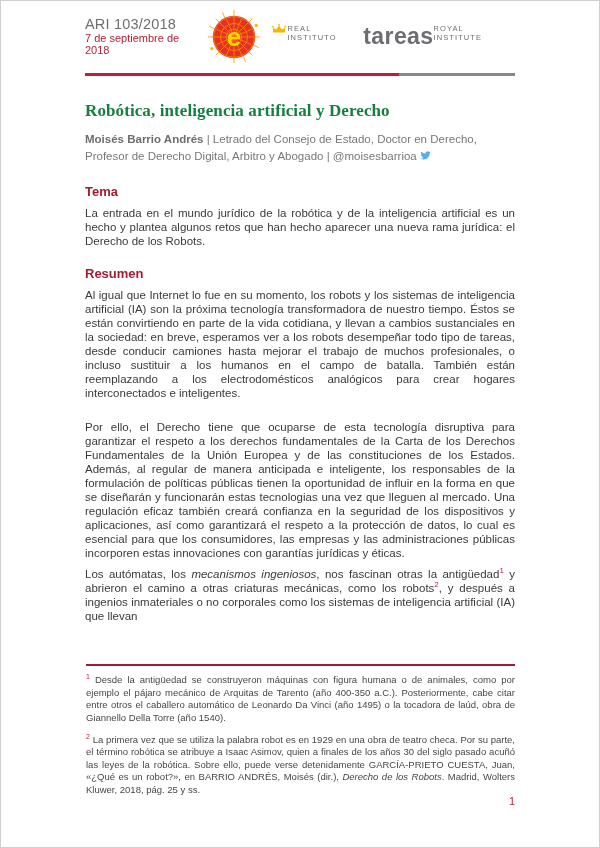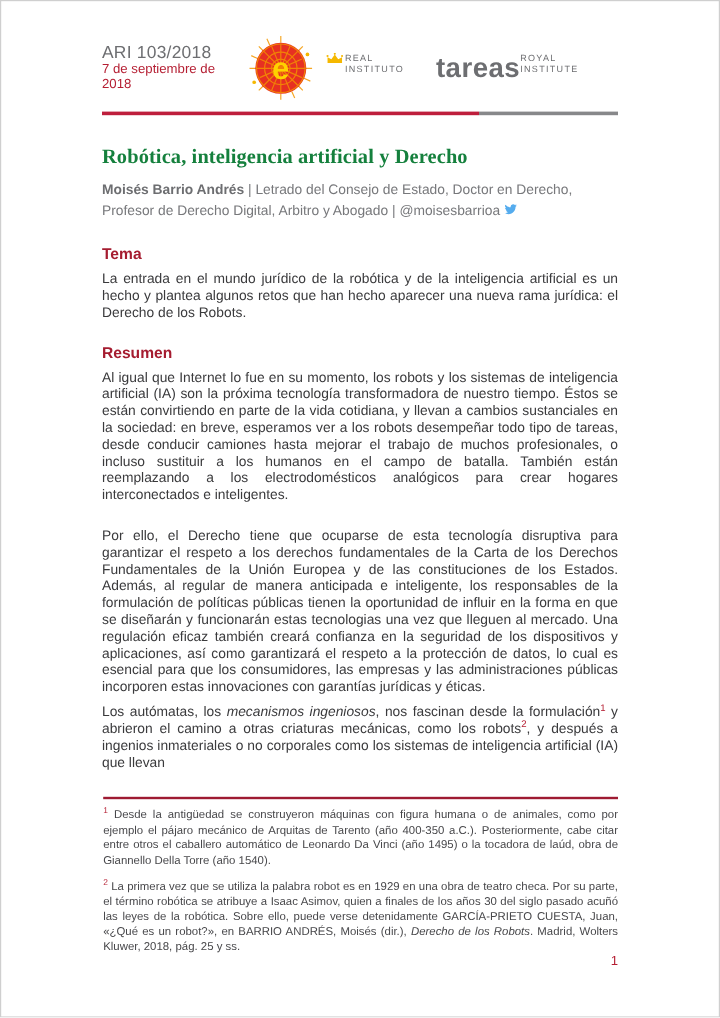--- a/index.html
+++ b/index.html
@@ -4,21 +4,21 @@
 <style>
   html,body { margin:0; padding:0; background:#ffffff; }
   .page {
     position:relative; width:600px; height:848px; box-sizing:border-box;
     background:#ffffff; border:1px solid #cfcfcf; overflow:hidden;
     font-family:"Liberation Sans", sans-serif;
   }
   .content { margin:0 84px; }
 
   
-  .header { display:flex; justify-content:space-between; align-items:flex-start; padding-top:35px; }
+  .header { display:flex; justify-content:space-between; align-items:flex-start; padding-top:15px; }
   .doc-id { font-size:14.5px; color:#6d6e71; letter-spacing:.2px; }
   .doc-date { font-size:11px; color:#b51f33; margin-top:0; }
   .logo { display:flex; align-items:center; gap:7px; margin-top:-8px; }
   .logo-text { display:flex; flex-direction:row; }
   .crown { margin:0 0 1px 2px; line-height:0; }
   .inst-small { font-size:7.5px; color:#6d6e71; letter-spacing:1.1px; }
   .brand { font-size:23px; font-weight:bold; color:#6d6e71; line-height:1; letter-spacing:.4px; margin:1px 0; }
 
   .rule { height:3px; margin-top:9px;
     background:linear-gradient(to right,#be1e3c 0,#be1e3c 73%,#87888a 73%,#87888a 100%); }
@@ -117,21 +117,21 @@
             <path fill="#55acee" d="M23.4 4.8c-.8.4-1.7.6-2.6.8.9-.6 1.6-1.5 2-2.5-.9.5-1.9.9-2.9 1.1A4.6 4.6 0 0 0 12 7.2c0 .4 0 .7.1 1A13 13 0 0 1 2.6 3.4a4.6 4.6 0 0 0 1.4 6.1c-.7 0-1.5-.2-2.1-.6v.1c0 2.2 1.6 4.1 3.7 4.5-.4.1-.8.2-1.2.2-.3 0-.6 0-.9-.1.6 1.8 2.3 3.2 4.3 3.2a9.2 9.2 0 0 1-5.7 2l-1.1-.1a13 13 0 0 0 7 2.1c8.4 0 13-7 13-13v-.6c.9-.6 1.7-1.4 2.4-2.3z"></path>
           </svg></span></div>
 
     <h2 class="section-heading" style="margin-top:20px;">Tema</h2>
     <p class="body"><span>La entrada en el mundo jurídico de la robótica y de la inteligencia artificial es un hecho y plantea algunos retos que han hecho aparecer una nueva rama jurídica: el Derecho de los Robots.</span></p>
 
     <h2 class="section-heading">Resumen</h2>
     <p class="body"><span>Al igual que Internet lo fue en su momento, los robots y los sistemas de inteligencia artificial (IA) son la próxima tecnología transformadora de nuestro tiempo. Éstos se están convirtiendo en parte de la vida cotidiana, y llevan a cambios sustanciales en la sociedad: en breve, esperamos ver a los robots desempeñar todo tipo de tareas, desde conducir camiones hasta mejorar el trabajo de muchos profesionales, o incluso sustituir a los humanos en el campo de batalla. También están reemplazando a los electrodomésticos analógicos para crear hogares interconectados e inteligentes.</span></p>
     <p class="body follow"><span>Por ello, el Derecho tiene que ocuparse de esta tecnología disruptiva para garantizar el respeto a los derechos fundamentales de la Carta de los Derechos Fundamentales de la Unión Europea y de las constituciones de los Estados. Además, al regular de manera anticipada e inteligente, los responsables de la formulación de políticas públicas tienen la oportunidad de influir en la forma en que se diseñarán y funcionarán estas tecnologias una vez que lleguen al mercado. Una regulación eficaz también creará confianza en la seguridad de los dispositivos y aplicaciones, así como garantizará el respeto a la protección de datos, lo cual es esencial para que los consumidores, las empresas y las administraciones públicas incorporen estas innovaciones con garantías jurídicas y éticas.</span></p>
 
-    <p class="body"><span>Los autómatas, los </span><i>mecanismos ingeniosos</i><span>, nos fascinan desde la formulación</span><sup class="fn-ref">1</sup><span> y abrieron el camino a otras criaturas mecánicas, como los robots</span><sup class="fn-ref">2</sup><span>, y después a ingenios inmateriales o no corporales como los sistemas de inteligencia artificial (IA) que llevan</span></p>
+    <p class="body"><span>Los autómatas, los </span><i>mecanismos ingeniosos</i><span>, nos fascinan otras la antigüedad</span><sup class="fn-ref">1</sup><span> y abrieron el camino a otras criaturas mecánicas, como los robots</span><sup class="fn-ref">2</sup><span>, y después a ingenios inmateriales o no corporales como los sistemas de inteligencia artificial (IA) que llevan</span></p>
 
   </div>
 
   <div class="footnotes">
     <div class="fn-rule"></div>
     <p class="fn"><sup class="fn-ref">1</sup><span> Desde la antigüedad se construyeron máquinas con figura humana o de animales, como por ejemplo el pájaro mecánico de Arquitas de Tarento (año 400-350 a.C.). Posteriormente, cabe citar entre otros el caballero automático de Leonardo Da Vinci (año 1495) o la tocadora de laúd, obra de Giannello Della Torre (año 1540).</span></p>
     <p class="fn"><sup class="fn-ref">2</sup><span> La primera vez que se utiliza la palabra robot es en 1929 en una obra de teatro checa. Por su parte, el término robótica se atribuye a Isaac Asimov, quien a finales de los años 30 del siglo pasado acuñó las leyes de la robótica. Sobre ello, puede verse detenidamente GARCÍA-PRIETO CUESTA, Juan, «¿Qué es un robot?», en BARRIO ANDRÉS, Moisés (dir.), </span><i>Derecho de los Robots</i><span>. Madrid, Wolters Kluwer, 2018, pág. 25 y ss.</span></p>
   </div>
 
   <div class="page-number">1</div>

